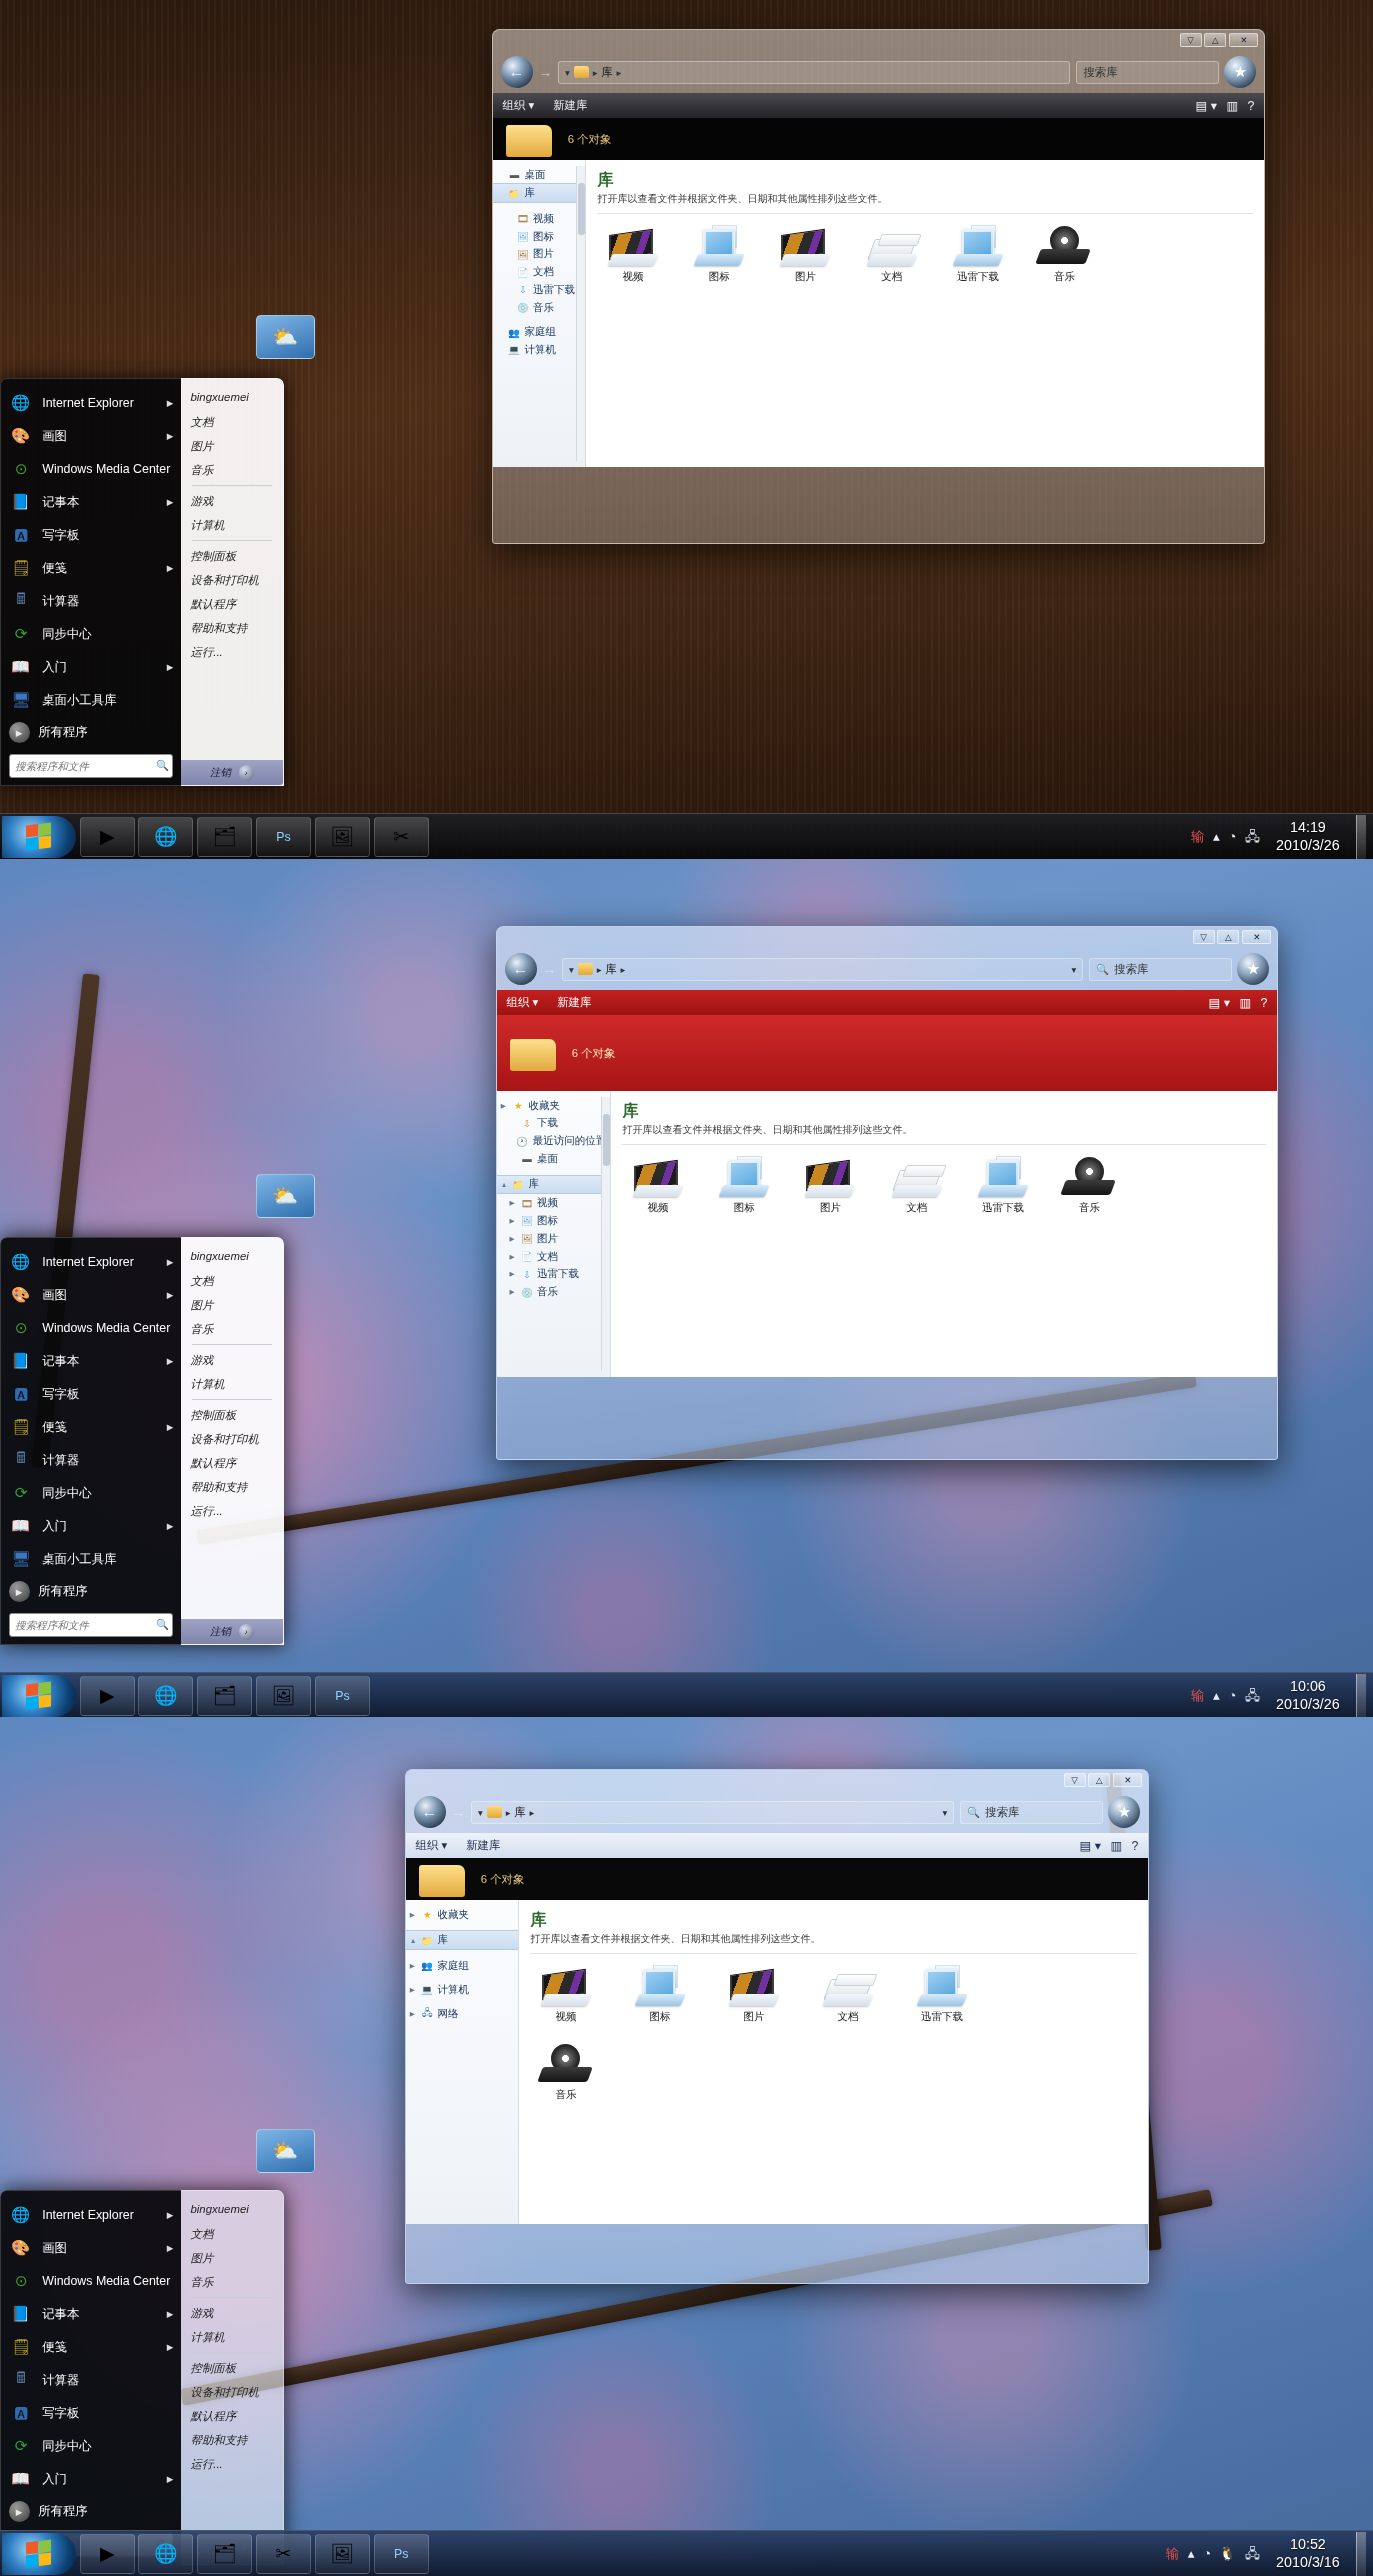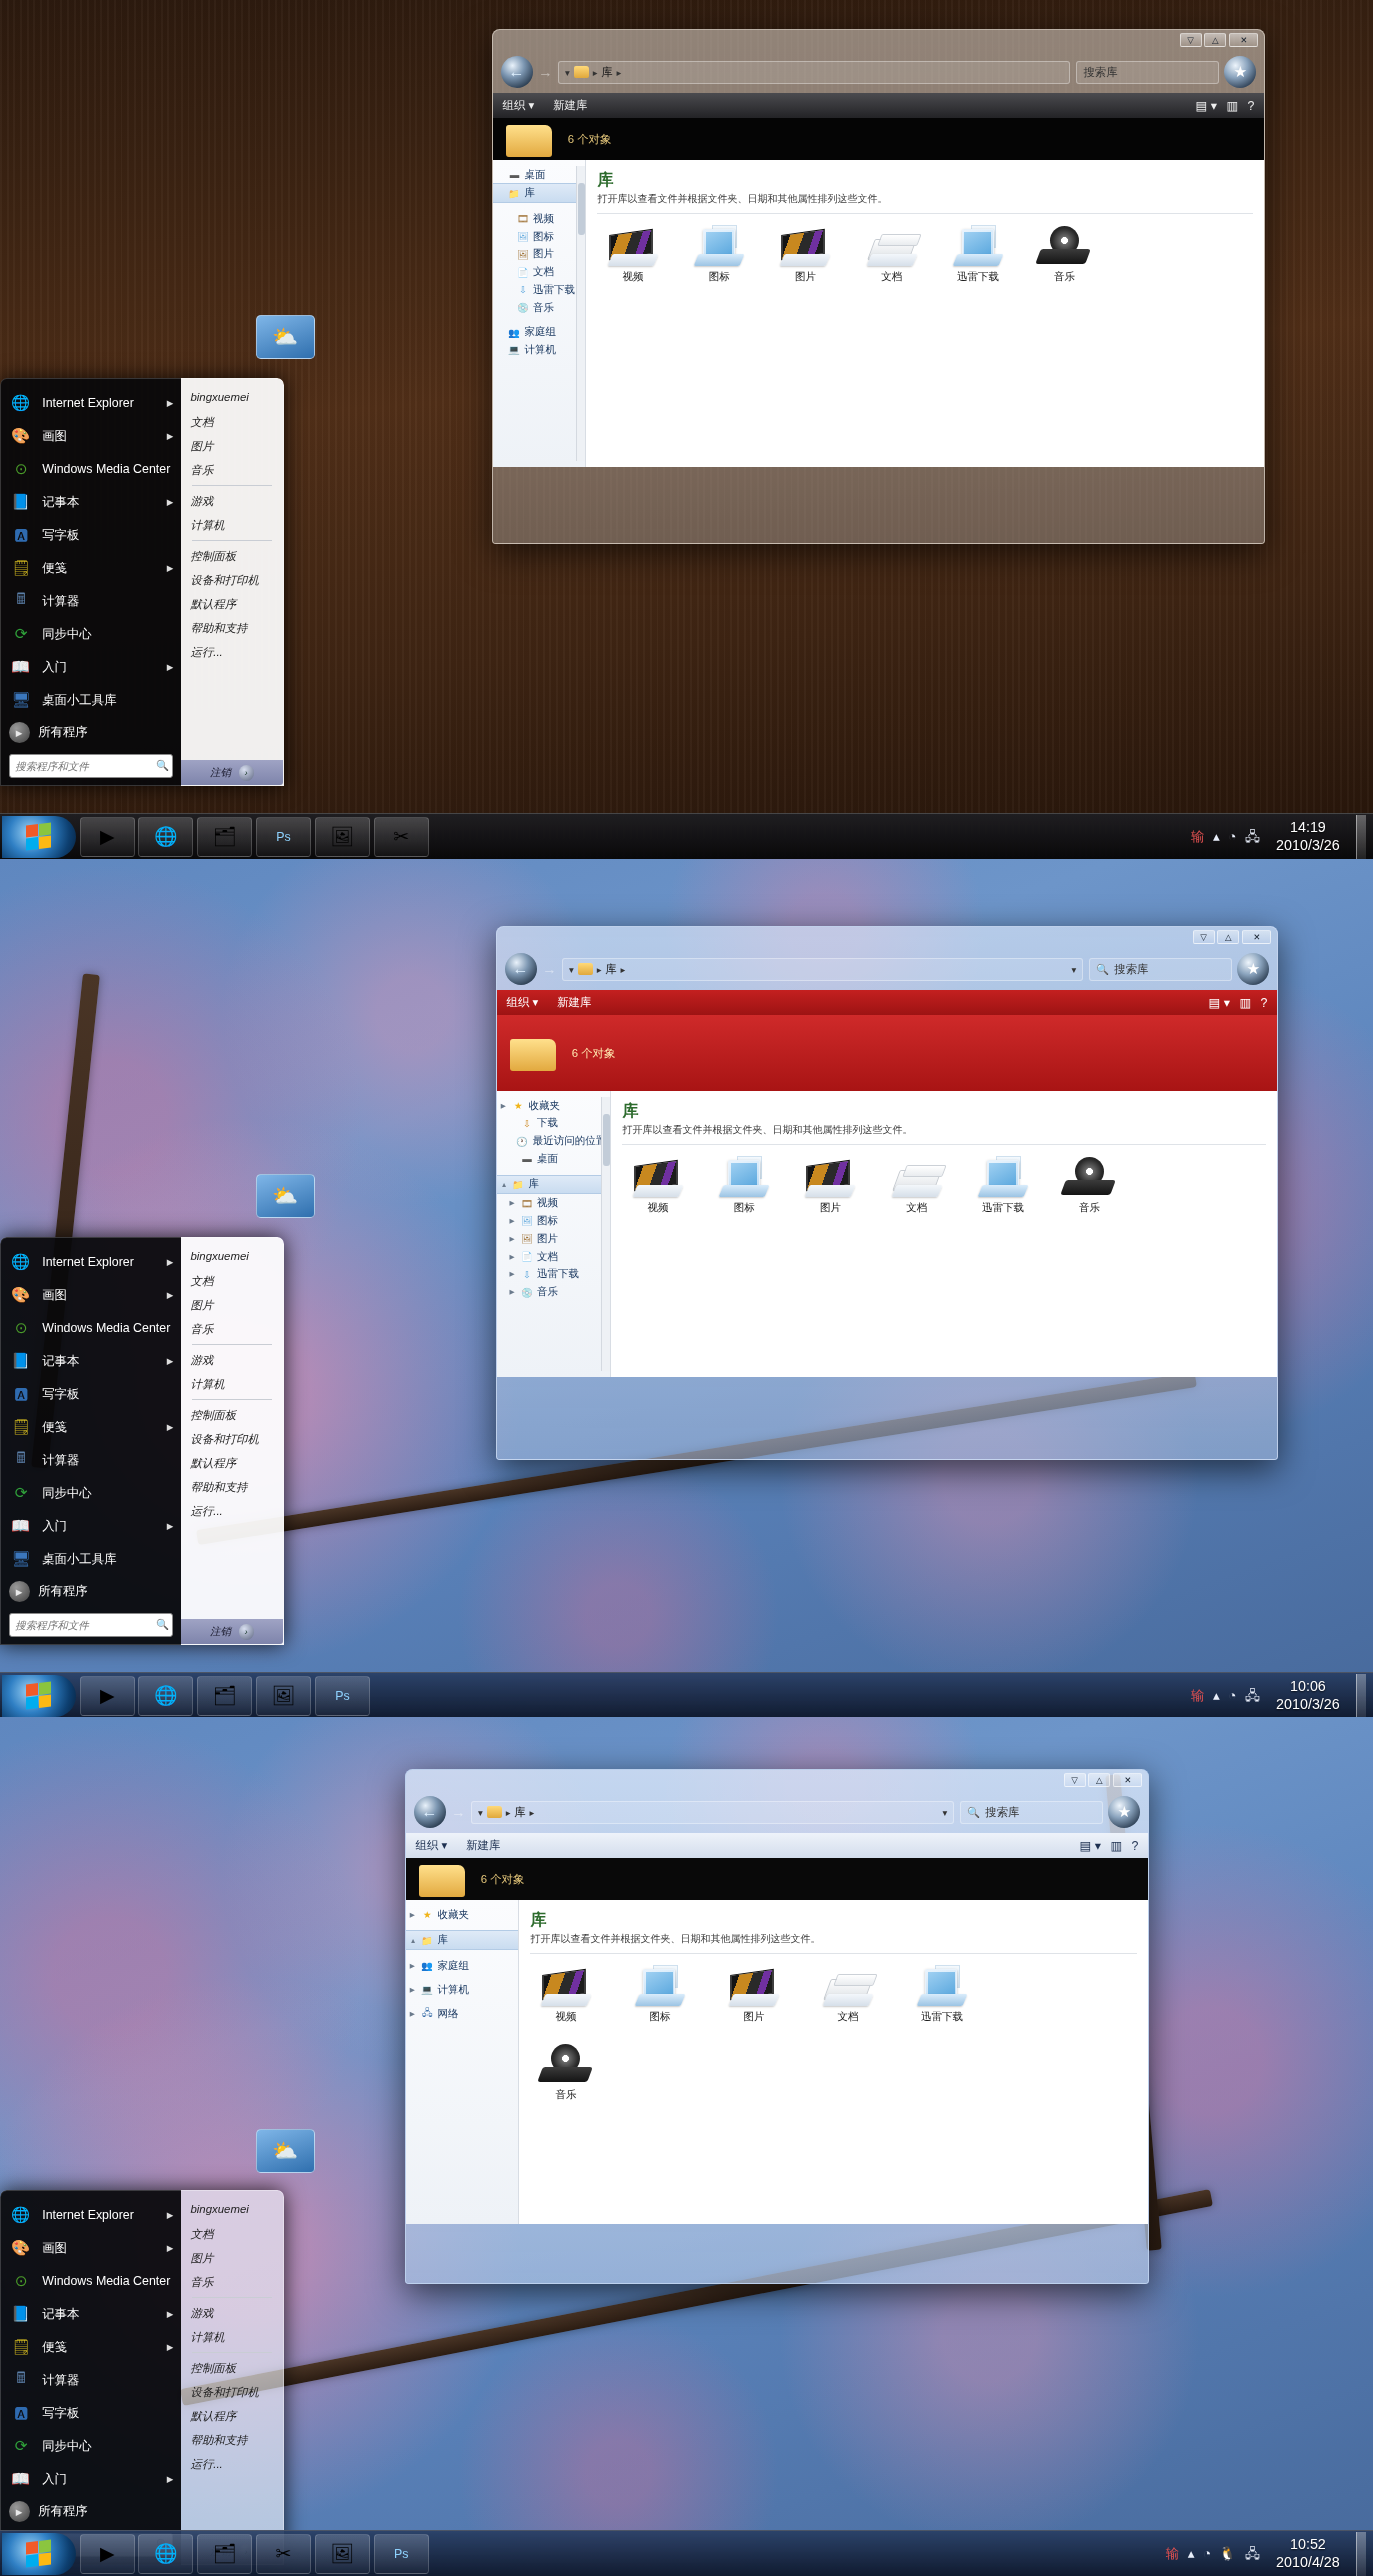--- a/index.html
+++ b/index.html
@@ -1085,21 +1085,21 @@
       <div class="tb-btn">🖼</div>
       <div class="tb-btn" style="font-size:12.4px;color:#8fd3ff;">Ps</div>
       <div class="tb-tray">
         <span class="tray-ico" style="color:#e05050;">输</span>
         <span class="tray-ico">▴</span>
         <span class="tray-ico">◔</span>
         <span class="tray-ico">🐧</span>
         <span class="tray-ico">🖧</span>
         <div class="tb-clock">
           <div>10:52</div>
-          <div>2010/4/28</div>
+          <div>2010/3/16</div>
         </div>
         <div class="show-desktop"></div>
       </div>
     </div>
   </section>
 
 </div>
 
 
 </body></html>

